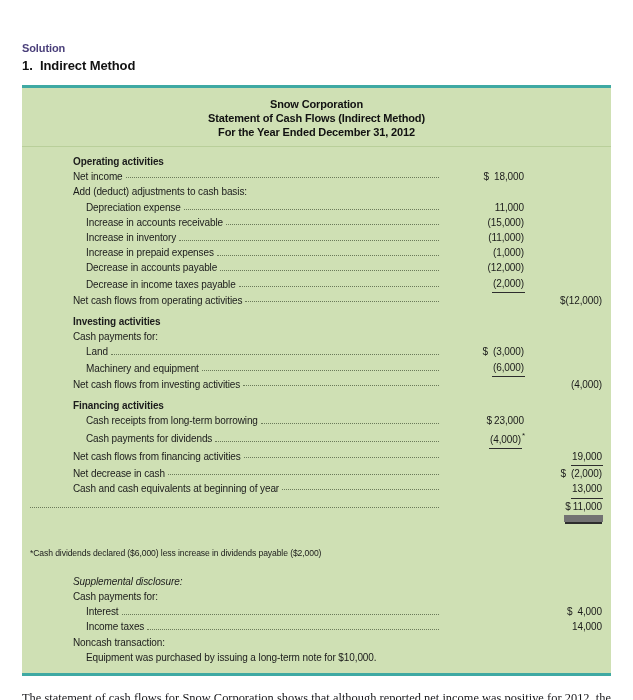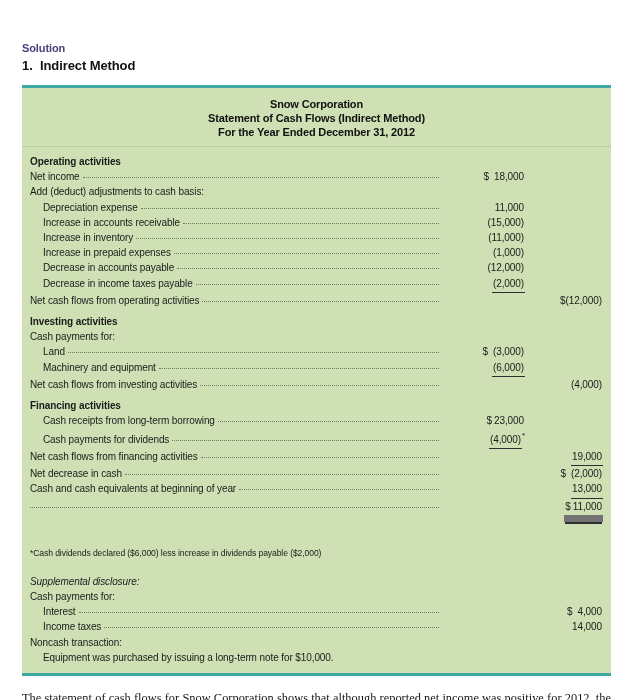--- a/index.html
+++ b/index.html
@@ -64,20 +64,21 @@
     align-items: baseline;
     font-size: 10px;
     line-height: 15.2px;
     color: #1b1b1b;
     letter-spacing: -0.1px;
     white-space: nowrap;
   }
   .row .label {
     flex: 0 0 auto;
     padding-right: 3px;
+    margin-left: 43px;
   }
   .row .leader {
     flex: 1 1 auto;
     min-width: 4px;
     overflow: hidden;
     position: relative;
     height: 10px;
   }
   .row.has-dots .leader::after {
     content: "";
@@ -101,21 +102,21 @@
     border-bottom: 7px solid #737373;
     padding-bottom: 1px;
     box-shadow: 0 3px 0 -1px #2d2d2d;
   }
   .val .dollar { margin-right: 5px; }
   .val .dollar.tight { margin-right: 2px; }
 
   .sect-head { font-weight: bold; margin-top: 6px; }
   .sect-head.first { margin-top: 0; }
   .ind0 { padding-left: 0px; }
-  .ind1 { padding-left: 13px; }
+  .ind1 { padding-left: 13px; align-items: center; }
 
   .italic { font-style: italic; }
 
   .footnote {
     font-size: 8.6px;
     line-height: 13px;
     letter-spacing: -0.1px;
     margin-top: 25px;
     color: #1b1b1b;
   }

